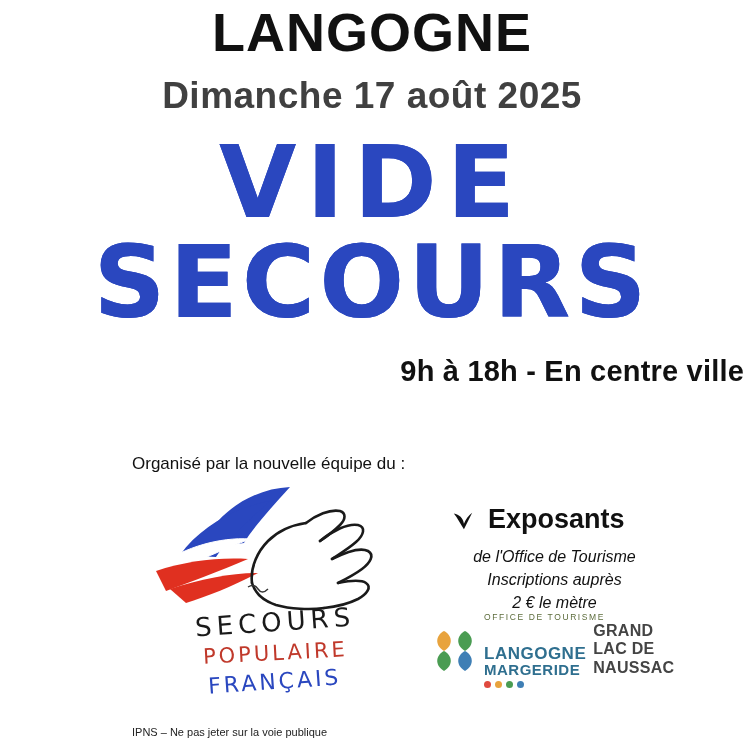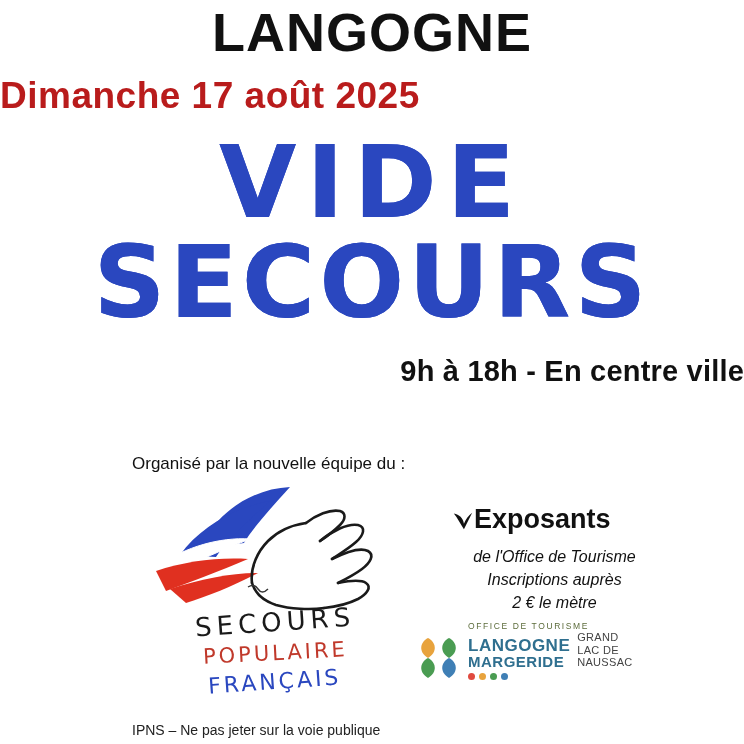--- a/index.html
+++ b/index.html
@@ -23,23 +23,24 @@
   .town-title {
     text-align: center;
     font-size: 54px;
     font-weight: bold;
     letter-spacing: 1px;
     color: #111111;
     margin-top: 4px;
     line-height: 1.05;
   }
   .date-line {
+    text-align: center;
     font-size: 37px;
     font-weight: bold;
-    color: #b91c1c;
+    color: #404040;
     margin-top: 14px;
     letter-spacing: 0.5px;
   }
   .bigword-wrap {
     margin-top: 18px;
     text-align: center;
   }
   .bigword {
     font-family: "DejaVu Sans", sans-serif;
     font-weight: bold;
@@ -121,21 +122,21 @@
   
   .exposants-block {
     position: absolute;
     left: 452px;
     top: 500px;
     width: 250px;
   }
   .exposants-head {
     display: flex;
     align-items: center;
-    gap: 0;
+    gap: 14px;
     font-size: 27px;
     font-weight: bold;
     color: #111;
   }
   .bird-icon {
     width: 22px;
     height: 22px;
     flex: none;
   }
   .exposants-lines {
@@ -143,26 +144,26 @@
     text-align: center;
     font-size: 16px;
     font-style: italic;
     color: #111;
     line-height: 1.45;
     width: 205px;
   }
   
   .ot-logo {
     position: absolute;
-    left: 416px;
+    left: 432px;
     top: 616px;
     width: 230px;
     height: 60px;
     display: flex;
-    align-items: flex-end;
+    align-items: center;
     gap: 6px;
   }
   .ot-marks {
     width: 46px;
     height: 46px;
     position: relative;
     flex: none;
   }
   .ot-textblock {
     display: flex;
@@ -183,42 +184,42 @@
     letter-spacing: 0.5px;
   }
   .ot-sub {
     font-size: 15px;
     font-weight: bold;
     color: #2f6f8f;
     line-height: 1.0;
     letter-spacing: 0.5px;
   }
   .ot-right {
-    font-size: 11px;
-    font-weight: normal;
+    font-size: 16px;
+    font-weight: bold;
     color: #444;
     line-height: 1.15;
     letter-spacing: 0.3px;
   }
   .ot-dots {
     display: flex;
     gap: 4px;
     margin-top: 4px;
   }
   .ot-dots span {
     width: 7px;
     height: 7px;
     border-radius: 50%;
     display: block;
   }
   .footer-note {
     position: absolute;
     left: 132px;
     bottom: 10px;
-    font-size: 14px;
+    font-size: 11px;
     color: #222;
   }
 </style>
 </head>
 <body>
 
 <div class="poster">
 
   <div class="town-title">LANGOGNE</div>
 

